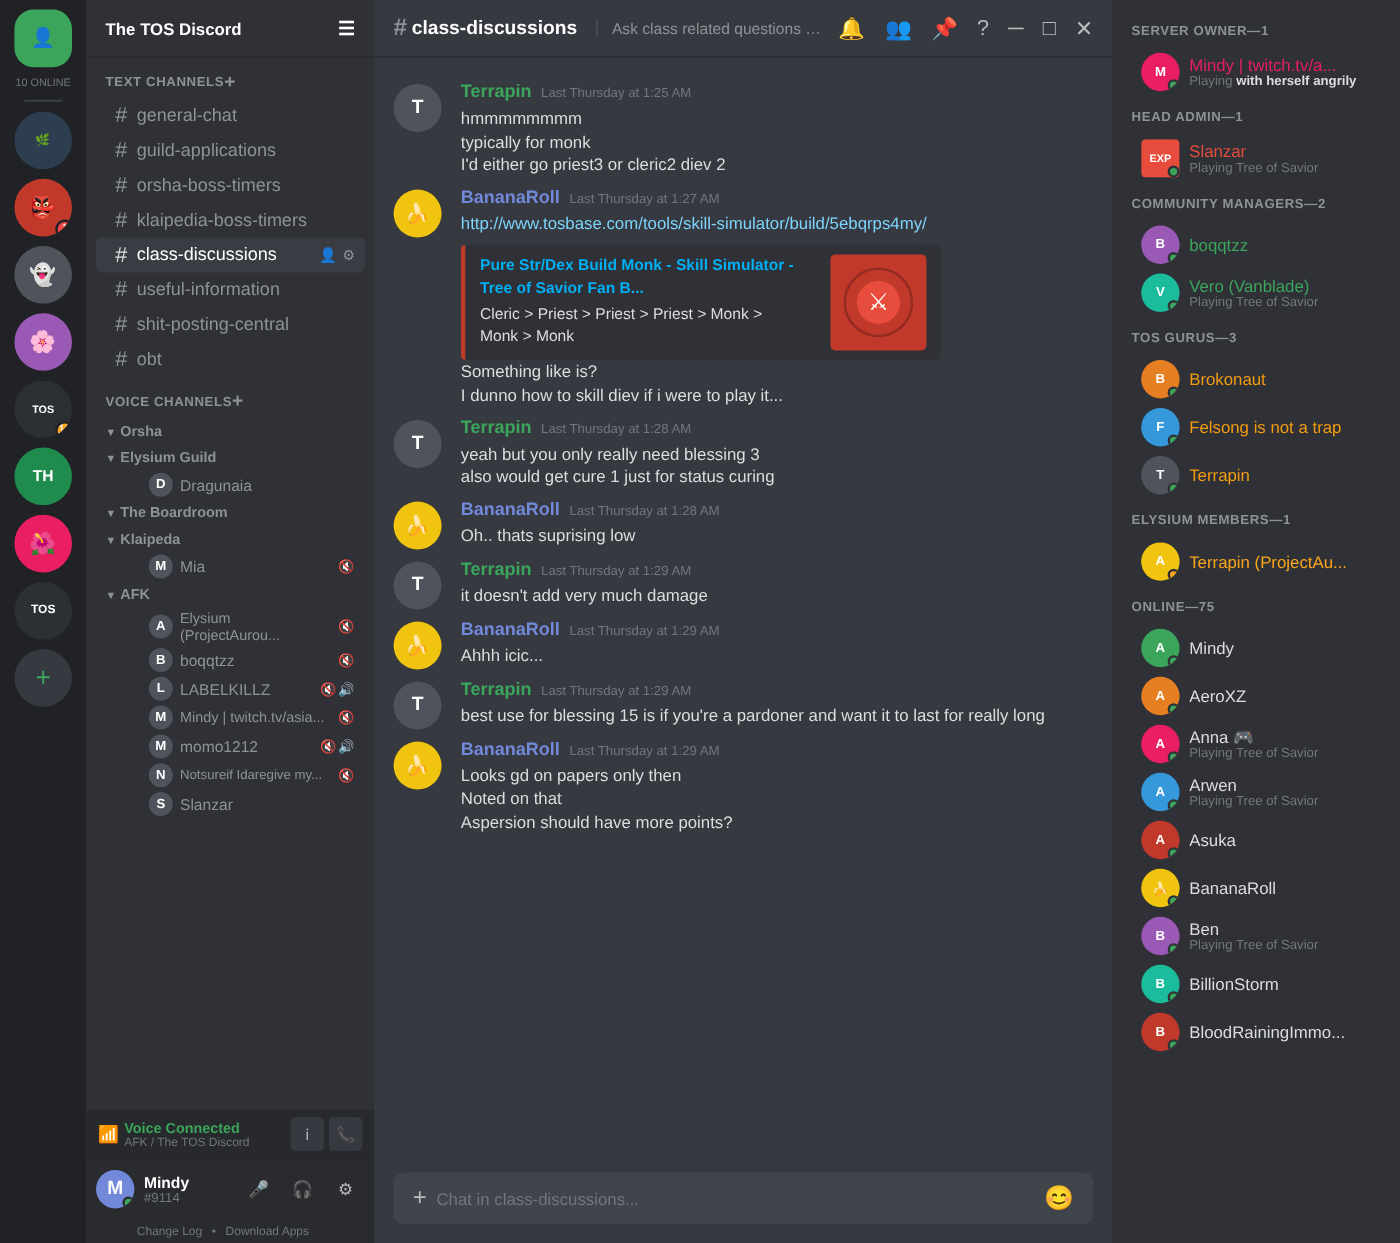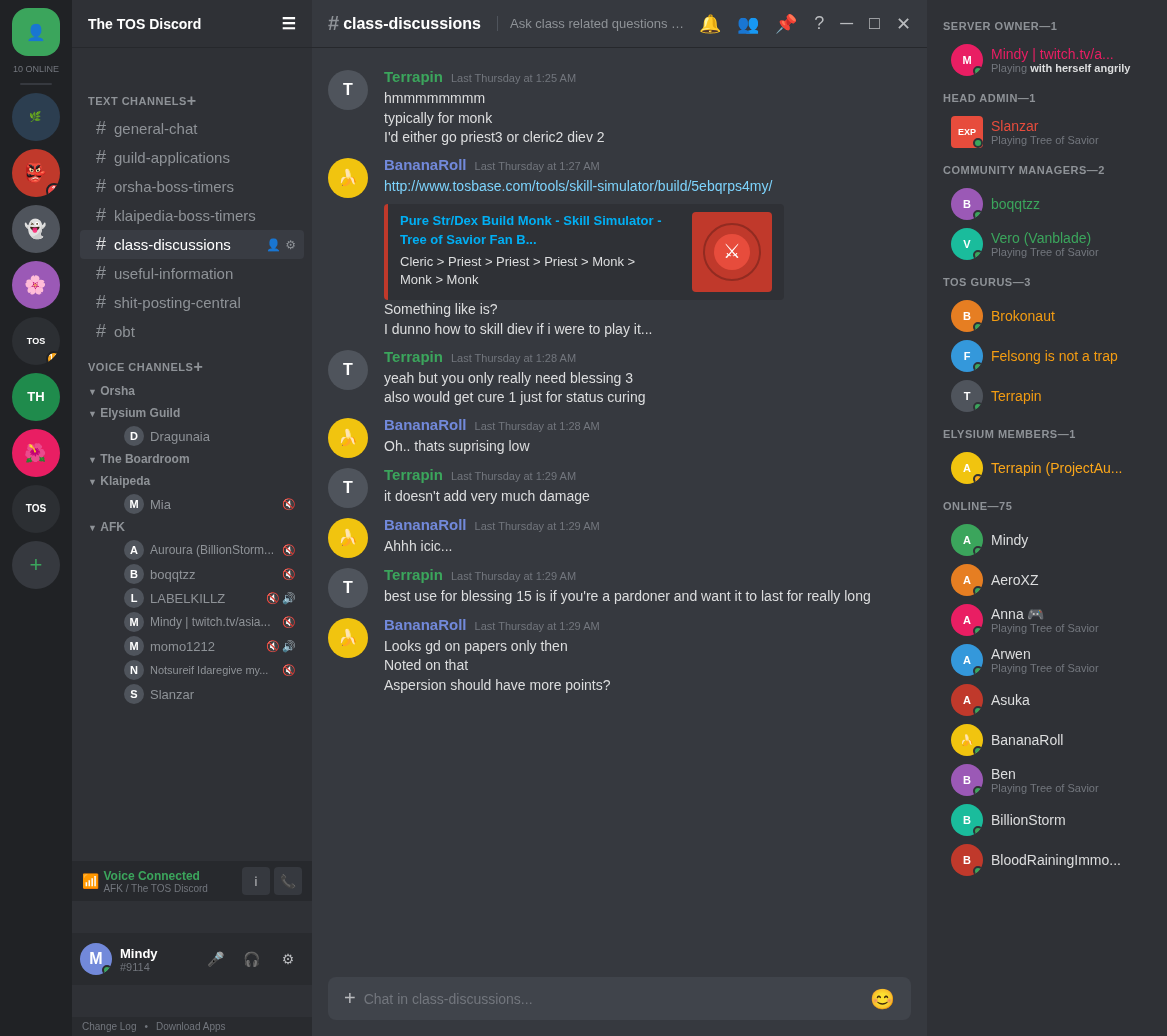--- a/index.html
+++ b/index.html
@@ -65,21 +65,20 @@
       font-size: 22px;
     }
 
     
     .channel-sidebar {
       width: 240px;
       background: #2f3136;
       display: flex;
       flex-direction: column;
       flex-shrink: 0;
-      gap: 32px;
     }
     .server-header {
       height: 48px;
       padding: 0 16px;
       display: flex;
       align-items: center;
       justify-content: space-between;
       border-bottom: 1px solid #26282c;
       font-weight: 600;
       color: #fff;
@@ -535,21 +534,21 @@
       </div>
 
       <div class="voice-section-header">
         <span class="chevron-down"></span>
         &nbsp;<span>AFK</span>
       </div>
       <div class="voice-user">
         <div class="avatar-sm av-yellow">
             <div class="avatar-letter-sm">A</div>
           </div>
-        <span style="font-size:12px;">Auroura (BillionStorm...</span>
+        <span style="font-size:12px;">Elysium (ProjectAurou...</span>
         <div class="mute-icons">
             <span>🔇</span>
           </div>
       </div>
       <div class="voice-user">
         <div class="avatar-sm av-purple">
             <div class="avatar-letter-sm">B</div>
           </div>
         <span>boqqtzz</span>
         <div class="mute-icons">
@@ -624,21 +623,21 @@
       <div class="username">Mindy</div>
       <div class="discriminator">#9114</div>
     </div>
     <div class="controls">
       <div class="control-btn" title="Mute">🎤</div>
       <div class="control-btn" title="Deafen">🎧</div>
       <div class="control-btn" title="Settings">⚙</div>
     </div>
   </div>
   <div style="display:flex;gap:8px;padding:4px 10px;background:#292b2f;">
-    <span style="font-size:10px;color:#72767d;cursor:pointer;">Change Log</span>
+    <span style="font-size:10px;color:#72767d;cursor:pointer;margin-left:32px;">Change Log</span>
     <span style="font-size:10px;color:#72767d;">•</span>
     <span style="font-size:10px;color:#72767d;cursor:pointer;">Download Apps</span>
   </div>
 </div>
 
 <div class="main-content">
 
   <div class="channel-header">
     <div class="channel-name">
       <span class="channel-hash">#</span>

